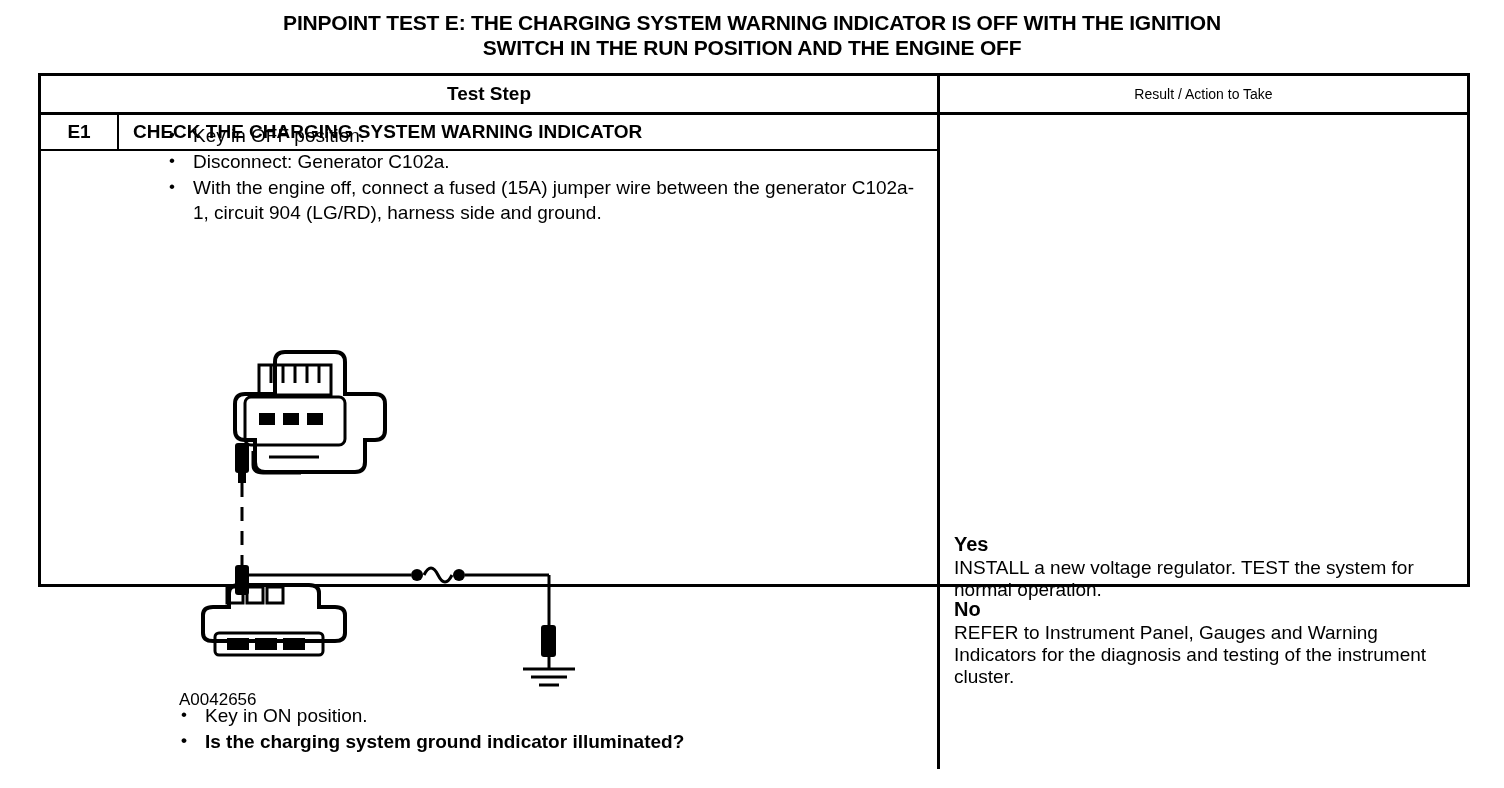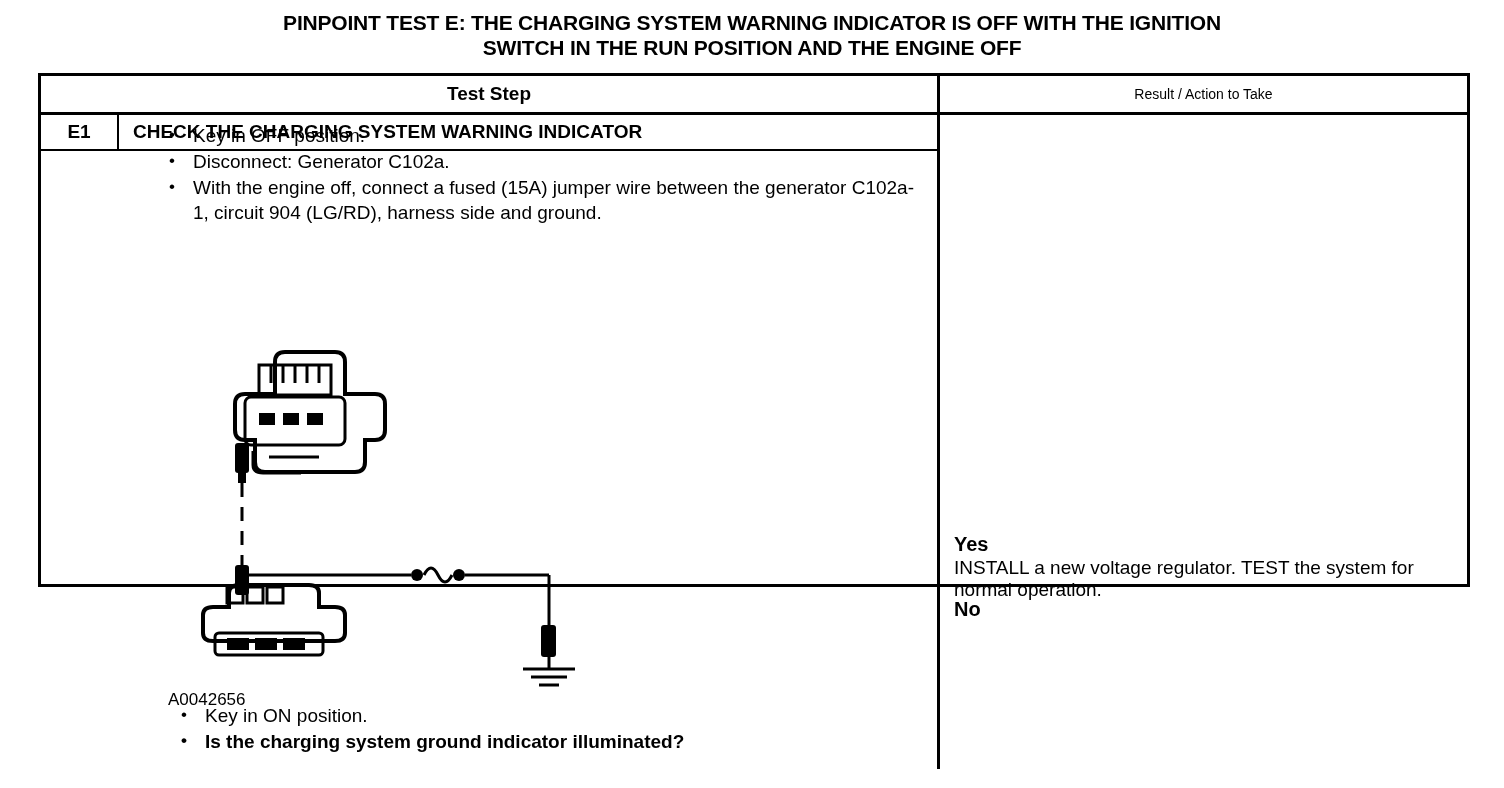--- a/index.html
+++ b/index.html
@@ -139,21 +139,21 @@
   }
   .figure {
     position: absolute;
     left: 108px;
     top: 210px;
     width: 680px;
     height: 370px;
   }
   .fig-label {
     position: absolute;
-    left: 127px;
+    left: 138px;
     top: 575px;
     font-size: 17px;
   }
   .result-block {
     position: absolute;
     left: 14px;
     width: 500px;
   }
   .result-yes { top: 396px; margin-top: 21px; }
   .result-no  { top: 482px; }
@@ -292,19 +292,20 @@
 
       <div class="col-right">
 
         <div class="result-block result-yes">
           <div class="result-lbl">Yes</div>
           <div class="result-txt">INSTALL a new voltage regulator. TEST the system for normal operation.</div>
         </div>
 
         <div class="result-block result-no">
           <div class="result-lbl">No</div>
+          <div class="result-txt">REFER to Instrument Panel, Gauges and Warning Indicators for the diagnosis and testing of the instrument cluster.</div>
         </div>
 
       </div>
 
     </div>
   </div>
 </div>
 
 </body></html>

